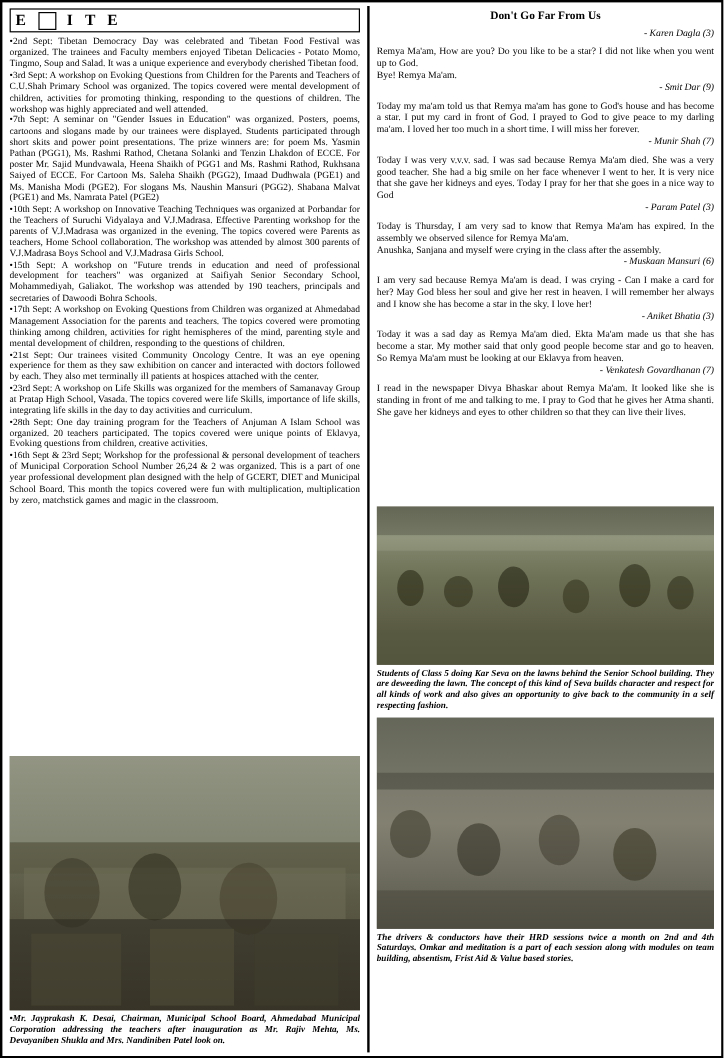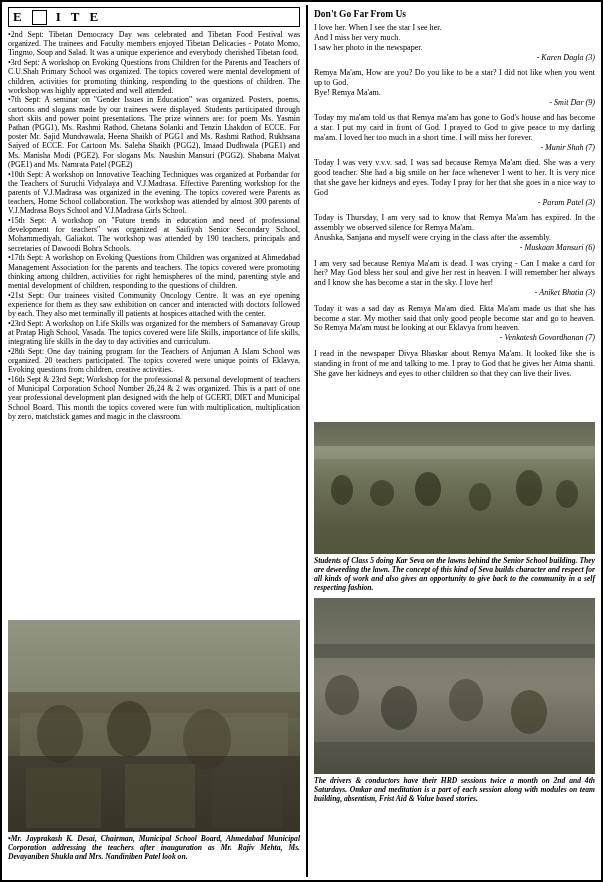--- a/index.html
+++ b/index.html
@@ -57,21 +57,21 @@
     letter-spacing:1px;
     margin-right:9px;
   }
   .masthead .m-box{
     border:1px solid #000;
     width:13px;height:13px;
     display:inline-block;
     margin-right:9px;
   }
   .right-title{
-    text-align:left;
+    text-align:center;
     font-weight:bold;
     font-size:9.5px;
     font-family:"Liberation Serif", serif;
     margin:2px 0 4px 0;
   }
   .body-text{
     font-size:7.9px;
     line-height:9.2px;
     text-align:justify;
     font-family:"Liberation Serif", serif;
@@ -108,21 +108,21 @@
     text-align:justify;
     margin-top:2px;
     font-family:"Liberation Serif", serif;
   }
   
   .ph-a{background:linear-gradient(180deg,#8d8e7d 0%,#6f7360 28%,#5b5a46 55%,#45412f 100%);}
   .ph-b{background:linear-gradient(180deg,#7b7c6c 0%,#9aa089 20%,#6d7257 45%,#4a4733 75%,#33301f 100%);}
   .ph-c{background:linear-gradient(180deg,#5c5e55 0%,#75756a 25%,#8a8779 50%,#55564b 80%,#2f2f27 100%);}
   .blob{position:absolute;border-radius:50%;opacity:.55;}
   .rect{position:absolute;opacity:.5;}
-  .left-photo-wrap{position:absolute;left:3px;right:4px;bottom:16px;}
+  .left-photo-wrap{position:absolute;left:3px;right:4px;bottom:6px;}
   .right-photos{position:absolute;left:4px;right:3px;}
 </style>
 </head>
 <body>
 
 <div class="page">
   <div class="cols">
 
     <div class="col-left">
 
@@ -163,23 +163,21 @@
         <div class="caption">•Mr. Jayprakash K. Desai, Chairman, Municipal School Board, Ahmedabad Municipal Corporation addressing the teachers after inauguration as Mr. Rajiv Mehta, Ms. Devayaniben Shukla and Mrs. Nandiniben Patel look on.</div>
       </div>
     </div>
 
     <div class="divider"></div>
 
     <div class="col-right">
       <div class="right-title">Don't Go Far From Us</div>
 
       <div class="rtext" style="height:393px;overflow:hidden;">
-        <p><span style="white-space:pre-line">I love her.  When I see the star I see her.
-And I miss her very much.
-I saw her photo in the newspaper.</span><span class="sig">- Karen Dagla (3)</span></p>
+        <p><span class="sig">- Karen Dagla (3)</span></p>
         <p><span style="white-space:pre-line">Remya Ma'am, How are you?   Do you like to be a star?    I did not like when you went up to God.
 Bye! Remya Ma'am.</span><span class="sig">- Smit Dar (9)</span></p>
         <p><span style="white-space:pre-line">Today my ma'am told us that Remya ma'am has gone to God's house and has become a star.  I put my card in front of God.  I prayed to God to give peace to my darling ma'am.   I loved her too much in a short time.  I will miss her forever.</span><span class="sig">- Munir Shah (7)</span></p>
         <p><span style="white-space:pre-line">Today I was very v.v.v. sad.  I was sad because Remya Ma'am died.  She was a very good teacher.  She had a big smile on her face whenever I went to her.  It is very nice that she gave her kidneys and eyes.  Today I pray for her that she goes in a nice way to God</span><span class="sig">- Param Patel (3)</span></p>
         <p><span style="white-space:pre-line">Today is Thursday, I am very sad to know that Remya Ma'am has expired.  In the assembly we observed silence for Remya Ma'am.
 Anushka, Sanjana and myself were crying in the class after the assembly.</span><span class="sig">- Muskaan Mansuri (6)</span></p>
         <p><span style="white-space:pre-line">I am very sad because Remya Ma'am is dead.  I was crying  -  Can I make a card for her?   May God bless her soul and give her rest in heaven.  I will remember her always and I know she has become a star in the sky.  I love her!</span><span class="sig">- Aniket Bhatia (3)</span></p>
         <p><span style="white-space:pre-line">Today it was a sad day as Remya Ma'am died.  Ekta Ma'am made us that she has become a star.  My mother said that only good people become star and go to heaven.  So Remya Ma'am must be looking at our Eklavya from heaven.</span><span class="sig">- Venkatesh Govardhanan (7)</span></p>
         <p><span style="white-space:pre-line">I read in the newspaper Divya Bhaskar about Remya Ma'am.  It looked like she is standing in front  of me and talking to me.  I pray to God that he gives her Atma  shanti.   She gave her kidneys and eyes to other children so that they can live their lives.</span></p>
       </div>

